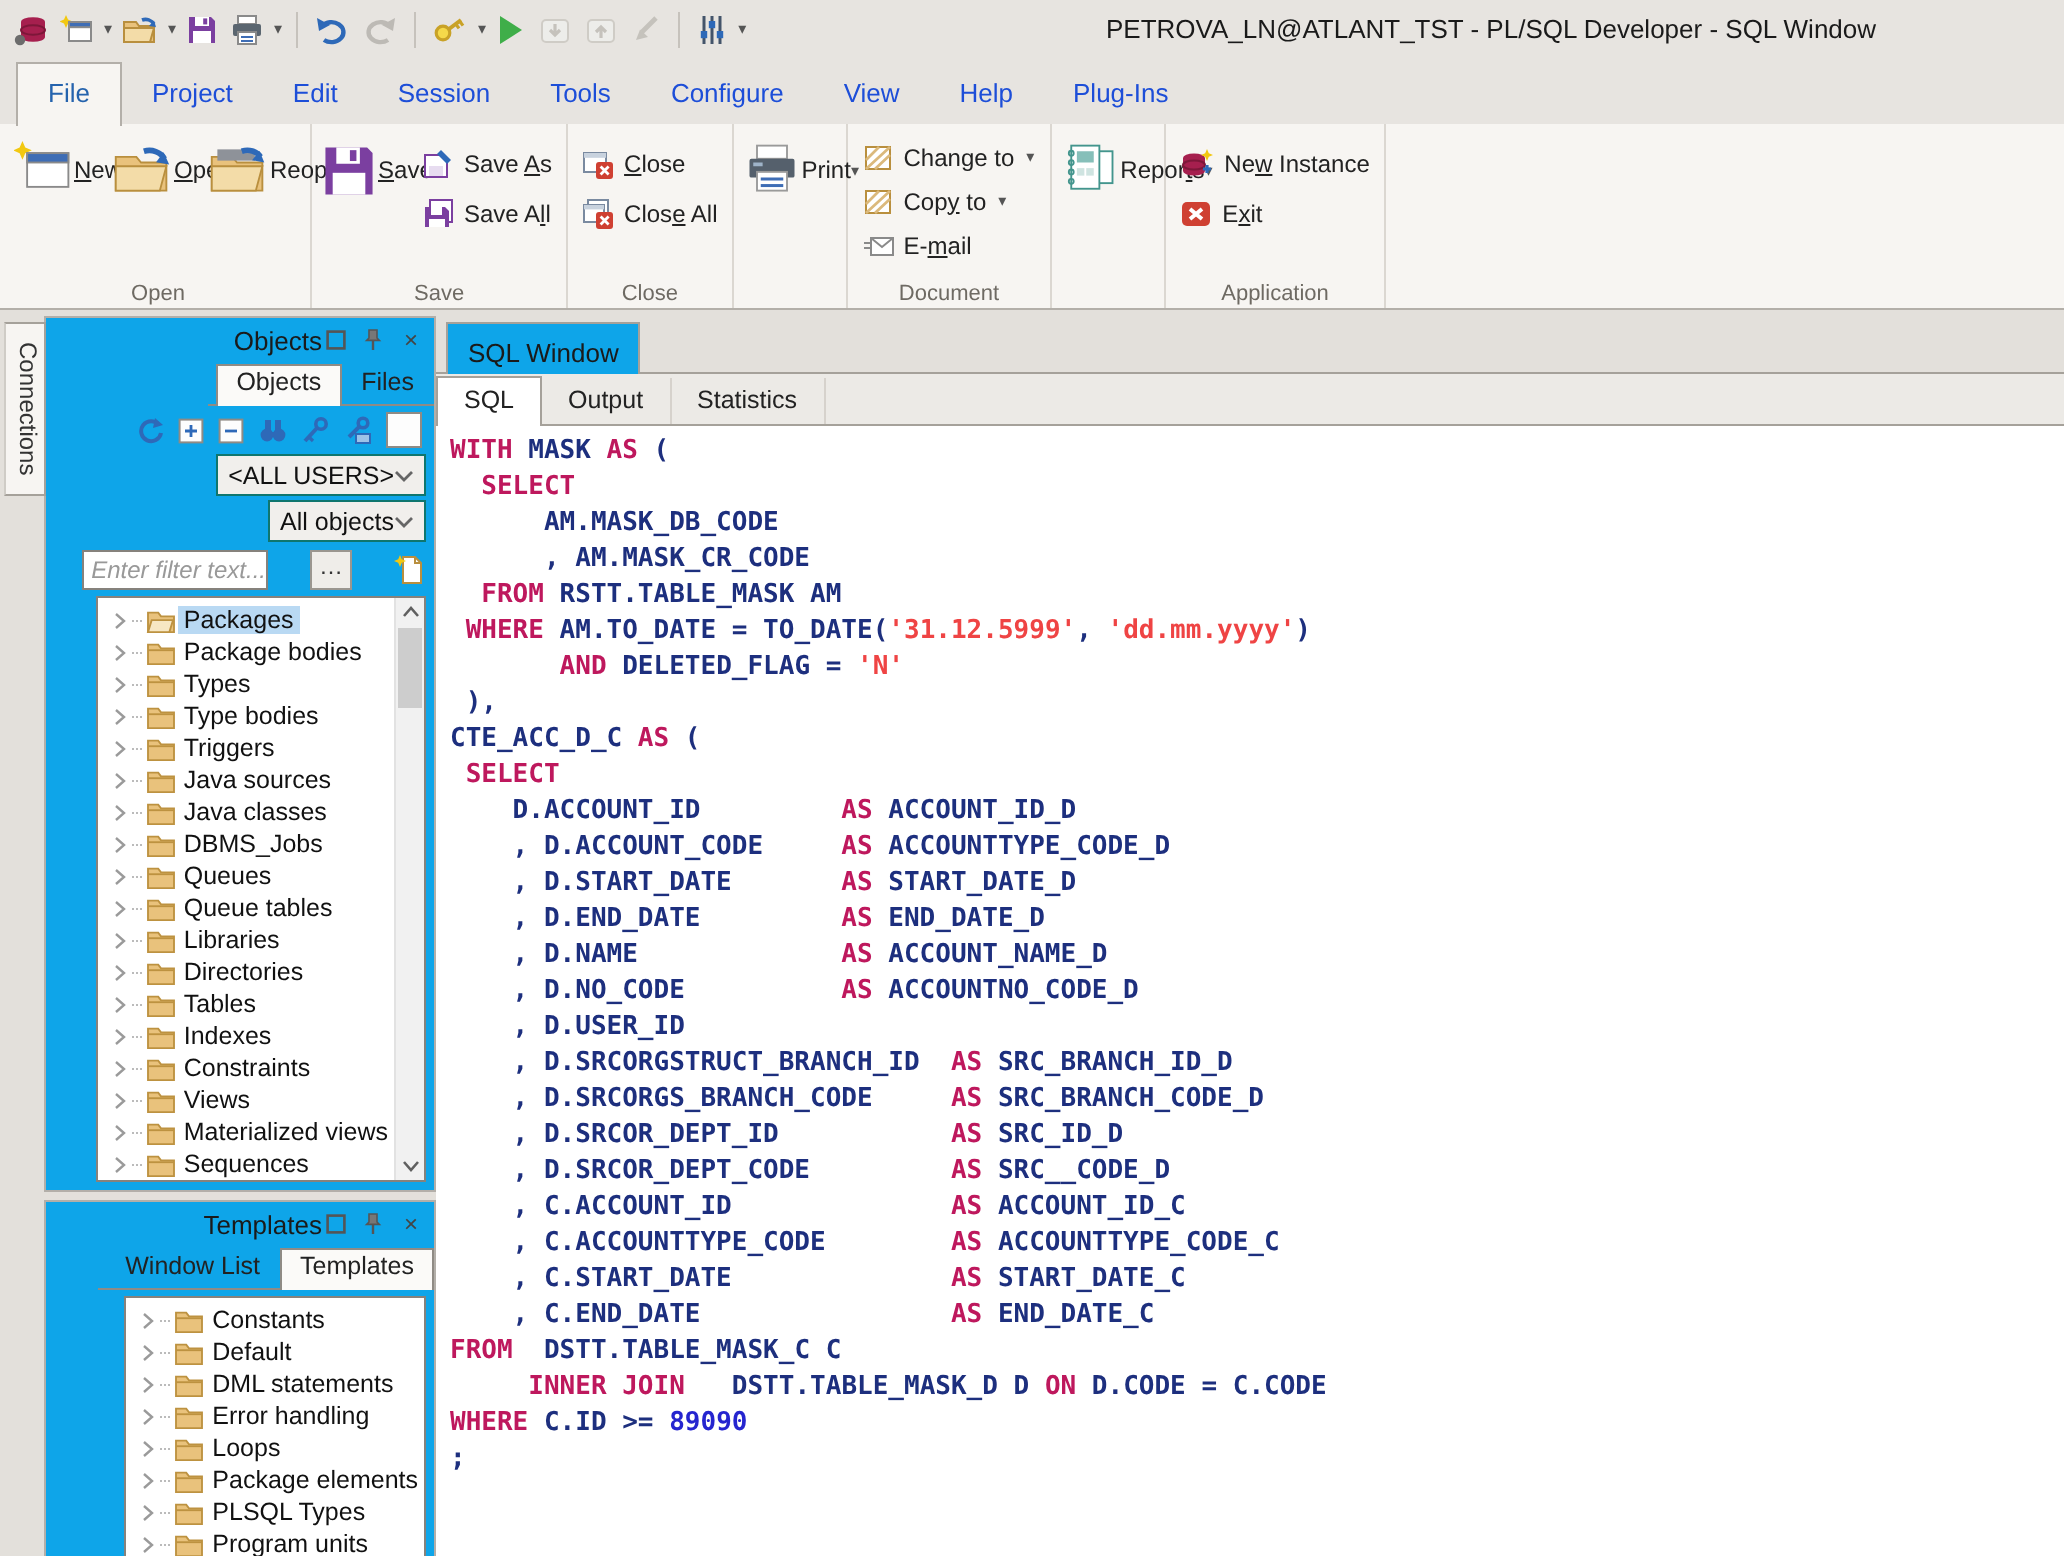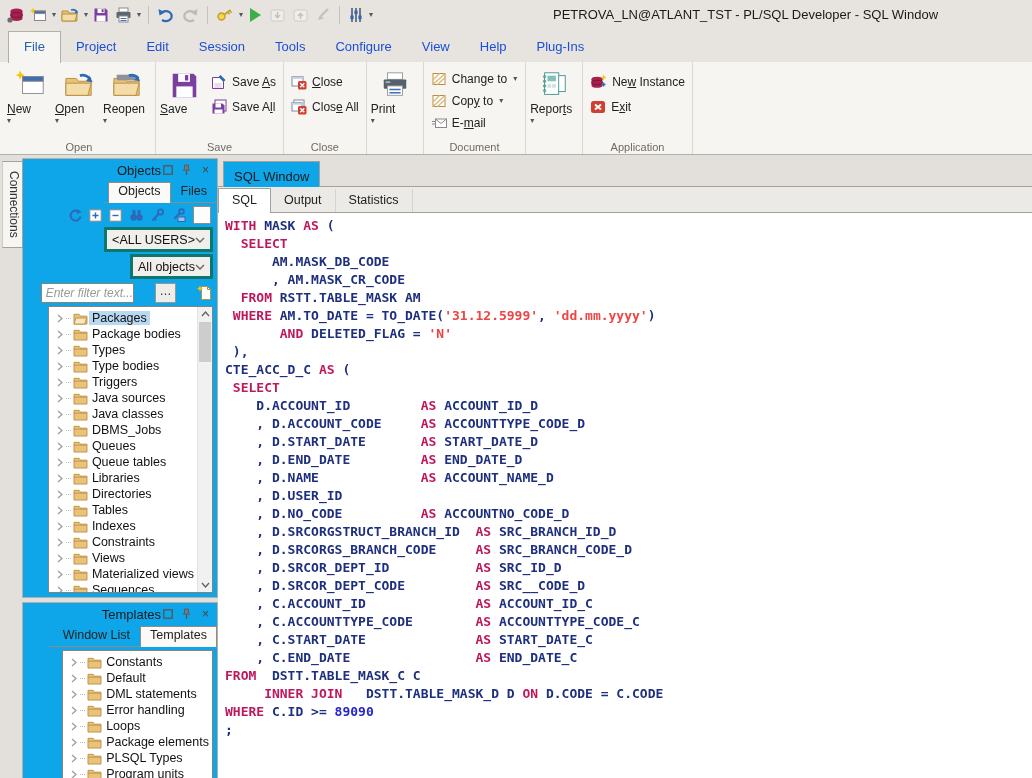--- a/index.html
+++ b/index.html
@@ -18,21 +18,21 @@
   .qsep{width:1px;height:18px;background:#c6c2bc;margin:0 4px;}
   .window-title{position:absolute;left:553px;top:0;height:30px;line-height:30px;font-size:13px;color:#1a1a1a;white-space:nowrap;}
   
   .menubar{height:32px;background:#e7e4e0;display:flex;align-items:flex-end;padding-left:8px;}
   .menu-item{font-size:13px;color:#1d4ed8;padding:7px 15px 8px;cursor:default;}
   .menu-item.active{background:#f7f5f2;border:1px solid #b3afa9;border-bottom:none;color:#2563ad;padding-bottom:9px;margin-bottom:-1px;}
   
   .ribbon{height:92px;background:#f7f5f2;border-bottom:1px solid #b3afa9;display:flex;align-items:stretch;padding-left:3px;}
   .rgroup{position:relative;display:flex;align-items:flex-start;padding:2px 4px 15px;border-right:1px solid #dbd7d1;}
   .rgroup-label{position:absolute;bottom:1px;left:0;right:0;text-align:center;font-size:11px;color:#6e6a63;white-space:nowrap;}
-  .bigbtn{width:48px;display:flex;flex-direction:column;padding-top:3px;cursor:default;}
+  .bigbtn{width:48px;display:flex;align-items:center;padding-top:3px;cursor:default;}
   .bigbtn .bicon{height:36px;display:flex;align-items:center;justify-content:center;}
   .bigbtn .blabel{font-size:12px;color:#222;line-height:13px;}
   .bigbtn .bcaret{font-size:8px;color:#555;line-height:9px;}
   .smallcol{display:flex;flex-direction:column;gap:8px;padding-top:9px;}
   .smallcol.three{gap:5px;padding-top:6px;}
   .smallbtn{display:flex;align-items:center;gap:5px;font-size:12px;color:#222;height:17px;padding:0 3px;white-space:nowrap;cursor:default;}
   u{text-decoration:underline;}
   
   .workspace{display:flex;height:623px;background:#e3e0db;align-items:stretch;}
   .edge{width:22px;position:relative;}
@@ -42,21 +42,21 @@
   .panel.objects{height:440px;}
   .panel.templates{flex:1;margin-top:4px;}
   .panel-header{height:20px;display:flex;align-items:center;padding:1px 5px 0 8px;font-size:13px;}
   .panel-hbtns{margin-left:auto;display:flex;gap:6px;align-items:center;color:#444;}
   .hbtn{display:flex;align-items:center;justify-content:center;width:13px;height:13px;font-size:12px;color:#444;}
   .ptabs{display:flex;padding:2px 0 0 4px;height:20px;border-bottom:1px solid #8f8b85;}
   .ptab{font-size:12.5px;padding:1px 9px 2px;color:#222;border:1px solid transparent;border-bottom:none;position:relative;}
   .ptab.active{background:#fbfaf8;border-color:#8f8b85;z-index:2;margin-bottom:-1px;padding-bottom:3px;}
   .ptoolbar{height:22px;display:flex;align-items:center;gap:7px;padding:1px 6px 0;}
   .tbox{width:16px;height:16px;background:#fdfdfd;border:1px solid #8f8b85;margin-left:auto;}
-  .dropdown{height:19px;margin:1px 4px;background:#f1efec;border:3px solid #0f766e;display:flex;align-items:center;font-size:12.5px;padding:0 5px;color:#111;}
+  .dropdown{height:19px;margin:1px 4px;background:#f1efec;border:1px solid #0f766e;display:flex;align-items:center;font-size:12.5px;padding:0 5px;color:#111;}
   .dd-chev{margin-left:auto;}
   .filterrow{height:23px;display:flex;align-items:center;gap:21px;padding:1px 4px 2px;}
   .filterinput{flex:1;height:18px;background:#fff;border:1px solid #86827c;font-size:12px;font-style:italic;color:#999;display:flex;align-items:center;padding-left:4px;}
   .dots{width:19px;height:18px;background:#efede9;border:1px solid #9a968f;text-align:center;line-height:14px;font-size:12px;color:#333;}
   .tree{flex:1;background:#fff;border:1px solid #86827c;margin:0 4px 4px;display:flex;overflow:hidden;}
   .tree-items{flex:1;padding-top:3px;overflow:hidden;}
   .trow{height:16px;display:flex;align-items:center;font-size:12.5px;color:#111;white-space:nowrap;}
   .trow .chev{width:9px;margin-left:7px;display:flex;align-items:center;}
   .trow .conn{width:5px;border-top:1px dotted #bbb;margin:0 2px 0 1px;}
   .trow .flabel{padding:0 3px;}
@@ -948,22 +948,22 @@
         <div class="code-line"><span class="c-i"> </span><span class="c-k">WHERE </span><span class="c-i">AM.TO_DATE = TO_DATE(</span><span class="c-s">'31.12.5999'</span><span class="c-i">, </span><span class="c-s">'dd.mm.yyyy'</span><span class="c-i">)</span></div>
         <div class="code-line"><span class="c-i">       </span><span class="c-k">AND </span><span class="c-i">DELETED_FLAG = </span><span class="c-s">'N'</span></div>
         <div class="code-line"><span class="c-i"> ),</span></div>
         <div class="code-line"><span class="c-i">CTE_ACC_D_C </span><span class="c-k">AS </span><span class="c-i">(</span></div>
         <div class="code-line"><span class="c-i"> </span><span class="c-k">SELECT</span></div>
         <div class="code-line"><span class="c-i">    D.ACCOUNT_ID         </span><span class="c-k">AS </span><span class="c-i">ACCOUNT_ID_D</span></div>
         <div class="code-line"><span class="c-i">    , D.ACCOUNT_CODE     </span><span class="c-k">AS </span><span class="c-i">ACCOUNTTYPE_CODE_D</span></div>
         <div class="code-line"><span class="c-i">    , D.START_DATE       </span><span class="c-k">AS </span><span class="c-i">START_DATE_D</span></div>
         <div class="code-line"><span class="c-i">    , D.END_DATE         </span><span class="c-k">AS </span><span class="c-i">END_DATE_D</span></div>
         <div class="code-line"><span class="c-i">    , D.NAME             </span><span class="c-k">AS </span><span class="c-i">ACCOUNT_NAME_D</span></div>
+        <div class="code-line"><span class="c-i">    , D.NO_CODE          </span><span class="c-k">AS </span><span class="c-i">ACCOUNTNO_CODE_D</span></div>
         <div class="code-line"><span class="c-i">    , D.USER_ID</span></div>
-        <div class="code-line"><span class="c-i">    , D.NO_CODE          </span><span class="c-k">AS </span><span class="c-i">ACCOUNTNO_CODE_D</span></div>
         <div class="code-line"><span class="c-i">    , D.SRCORGSTRUCT_BRANCH_ID  </span><span class="c-k">AS </span><span class="c-i">SRC_BRANCH_ID_D</span></div>
         <div class="code-line"><span class="c-i">    , D.SRCORGS_BRANCH_CODE     </span><span class="c-k">AS </span><span class="c-i">SRC_BRANCH_CODE_D</span></div>
         <div class="code-line"><span class="c-i">    , D.SRCOR_DEPT_ID           </span><span class="c-k">AS </span><span class="c-i">SRC_ID_D</span></div>
         <div class="code-line"><span class="c-i">    , D.SRCOR_DEPT_CODE         </span><span class="c-k">AS </span><span class="c-i">SRC__CODE_D</span></div>
         <div class="code-line"><span class="c-i">    , C.ACCOUNT_ID              </span><span class="c-k">AS </span><span class="c-i">ACCOUNT_ID_C</span></div>
         <div class="code-line"><span class="c-i">    , C.ACCOUNTTYPE_CODE        </span><span class="c-k">AS </span><span class="c-i">ACCOUNTTYPE_CODE_C</span></div>
         <div class="code-line"><span class="c-i">    , C.START_DATE              </span><span class="c-k">AS </span><span class="c-i">START_DATE_C</span></div>
         <div class="code-line"><span class="c-i">    , C.END_DATE                </span><span class="c-k">AS </span><span class="c-i">END_DATE_C</span></div>
         <div class="code-line"><span class="c-k">FROM</span><span class="c-i">  DSTT.TABLE_MASK_C C</span></div>
         <div class="code-line"><span class="c-i">     </span><span class="c-k">INNER JOIN</span><span class="c-i">   DSTT.TABLE_MASK_D D </span><span class="c-k">ON </span><span class="c-i">D.CODE = C.CODE</span></div>

